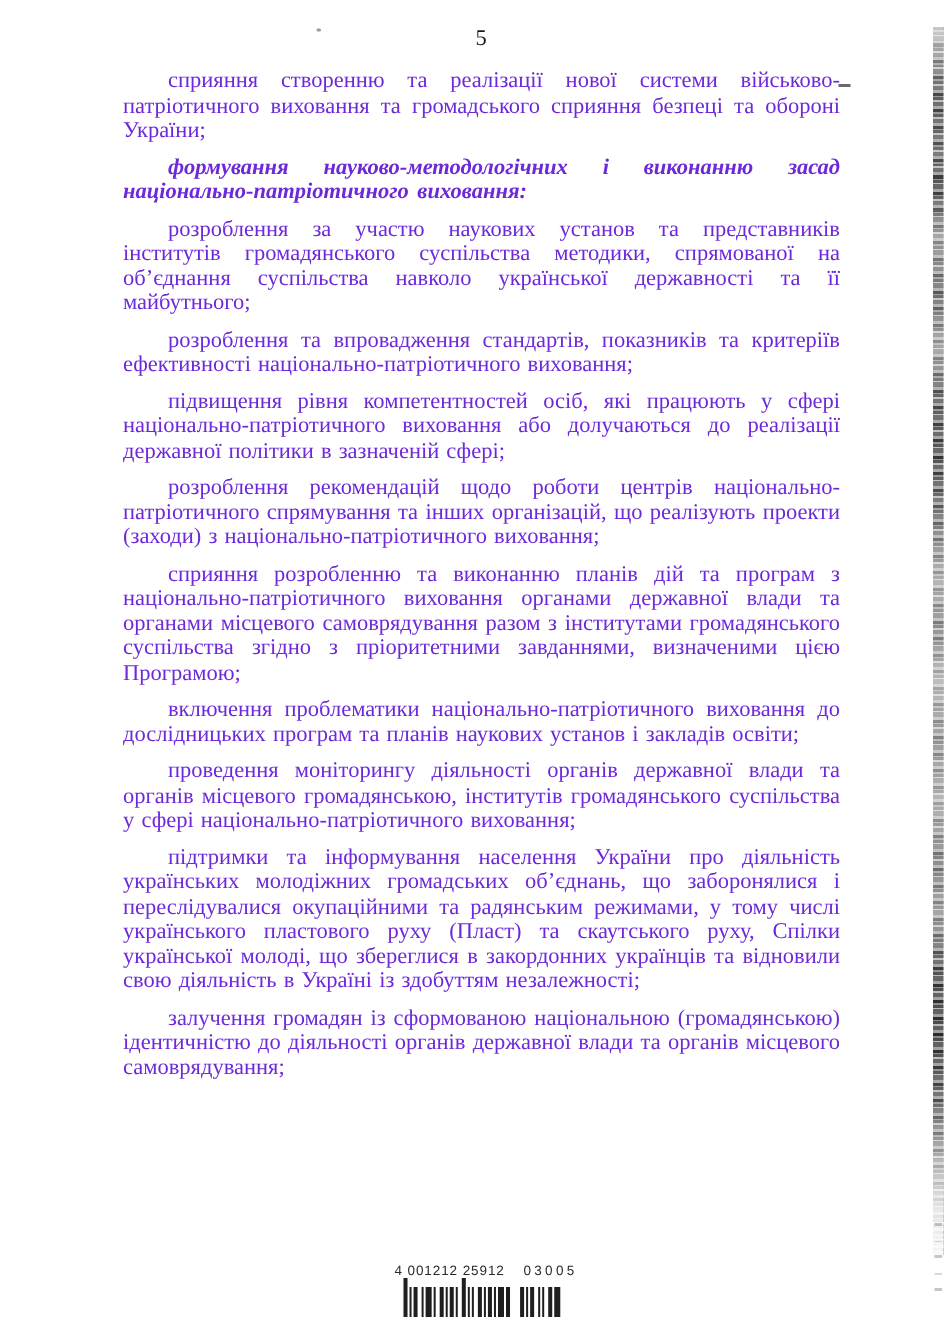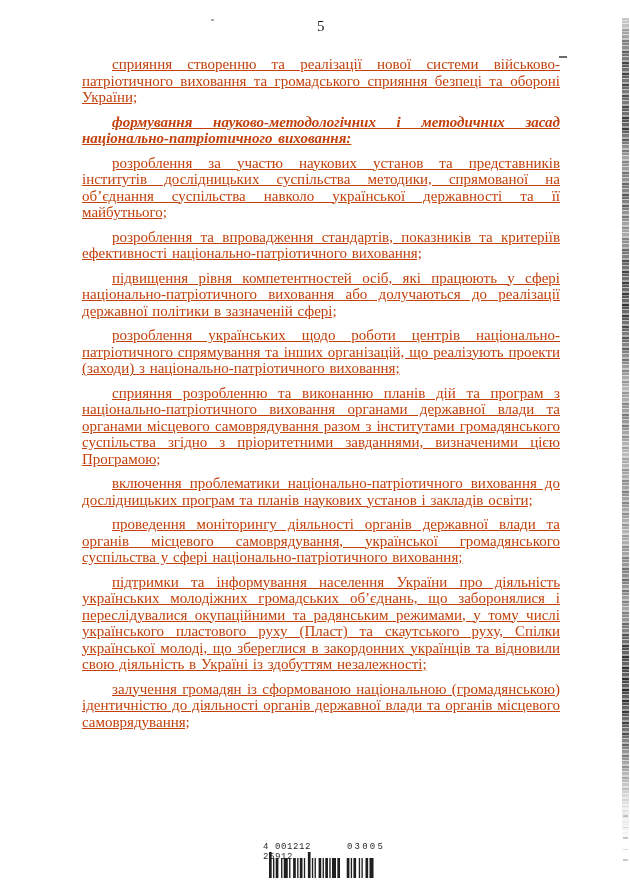--- a/index.html
+++ b/index.html
@@ -16,23 +16,22 @@
   .page-number{
     position:absolute;
     left:82px;top:17px;width:478px;
     text-align:center;
     font:15px/18px "Liberation Serif", serif;
     color:#1a1a1a;
     letter-spacing:.5px;
   }
   .content{
     position:absolute;
-    left:82px;top:56px;width:478px;
-    color:#c2410c;
-    text-decoration:underline;
+    left:82px;top:46px;width:478px;
+    color:#6d28d9;
   }
   .content p{
     margin:0 0 8px 0;
     text-align:justify;
     text-indent:30px;
     font:15px/16.5px "Liberation Serif", serif;
     word-spacing:1px;
   }
   .content p.em{
     font-style:italic;
@@ -82,21 +81,21 @@
   }
   
   .barcode{
     position:absolute;
     left:263px;top:842px;width:122px;
   }
   .barcode-digits{
     display:flex;
     justify-content:space-between;
     align-items:baseline;
-    font-family:Liberation Mono, monospace;
+    font-family:Liberation Sans, sans-serif;
     font-size:9px;
     color:#2a2a2a;
     height:11px;
   }
   .barcode-digits .dl{letter-spacing:.6px;}
   .barcode-digits .dr{letter-spacing:2.2px;}
   .barcode-bars{
     display:flex;
     align-items:flex-end;
     height:26px;
@@ -111,28 +110,28 @@
 </style>
 </head>
 <body>
 
 <div class="page">
 
   <div class="page-number">5</div>
 
   <div class="content">
       <p>сприяння створенню та реалізації нової системи військово-патріотичного виховання та громадського сприяння безпеці та обороні України;</p>
-      <p class="em">формування науково-методологічних і методичних засад національно-патріотичного виховання:</p>
-      <p>розроблення за участю наукових установ та представників інститутів дослідницьких суспільства методики, спрямованої на об’єднання суспільства навколо української державності та її майбутнього;</p>
+      <p class="em">формування науково-методологічних і виконанню засад національно-патріотичного виховання:</p>
+      <p>розроблення за участю наукових установ та представників інститутів громадянського суспільства методики, спрямованої на об’єднання суспільства навколо української державності та її майбутнього;</p>
       <p>розроблення та впровадження стандартів, показників та критеріїв ефективності національно-патріотичного виховання;</p>
       <p>підвищення рівня компетентностей осіб, які працюють у сфері національно-патріотичного виховання або долучаються до реалізації державної політики в зазначеній сфері;</p>
-      <p>розроблення українських щодо роботи центрів національно-патріотичного спрямування та інших організацій, що реалізують проекти (заходи) з національно-патріотичного виховання;</p>
+      <p>розроблення рекомендацій щодо роботи центрів національно-патріотичного спрямування та інших організацій, що реалізують проекти (заходи) з національно-патріотичного виховання;</p>
       <p>сприяння розробленню та виконанню планів дій та програм з національно-патріотичного виховання органами державної влади та органами місцевого самоврядування разом з інститутами громадянського суспільства згідно з пріоритетними завданнями, визначеними цією Програмою;</p>
       <p>включення проблематики національно-патріотичного виховання до дослідницьких програм та планів наукових установ і закладів освіти;</p>
-      <p>проведення моніторингу діяльності органів державної влади та органів місцевого самоврядування, української громадянського суспільства у сфері національно-патріотичного виховання;</p>
+      <p>проведення моніторингу діяльності органів державної влади та органів місцевого громадянською, інститутів громадянського суспільства у сфері національно-патріотичного виховання;</p>
       <p>підтримки та інформування населення України про діяльність українських молодіжних громадських об’єднань, що заборонялися і переслідувалися окупаційними та радянським режимами, у тому числі українського пластового руху (Пласт) та скаутського руху, Спілки української молоді, що збереглися в закордонних українців та відновили свою діяльність в Україні із здобуттям незалежності;</p>
       <p>залучення громадян із сформованою національною (громадянською) ідентичністю до діяльності органів державної влади та органів місцевого самоврядування;</p>
     </div>
 
   <div class="edge-noise"></div>
   <div class="edge-noise-tail"></div>
   <div class="speck-a"></div>
   <div class="speck-b"></div>
 
   <div class="barcode">

